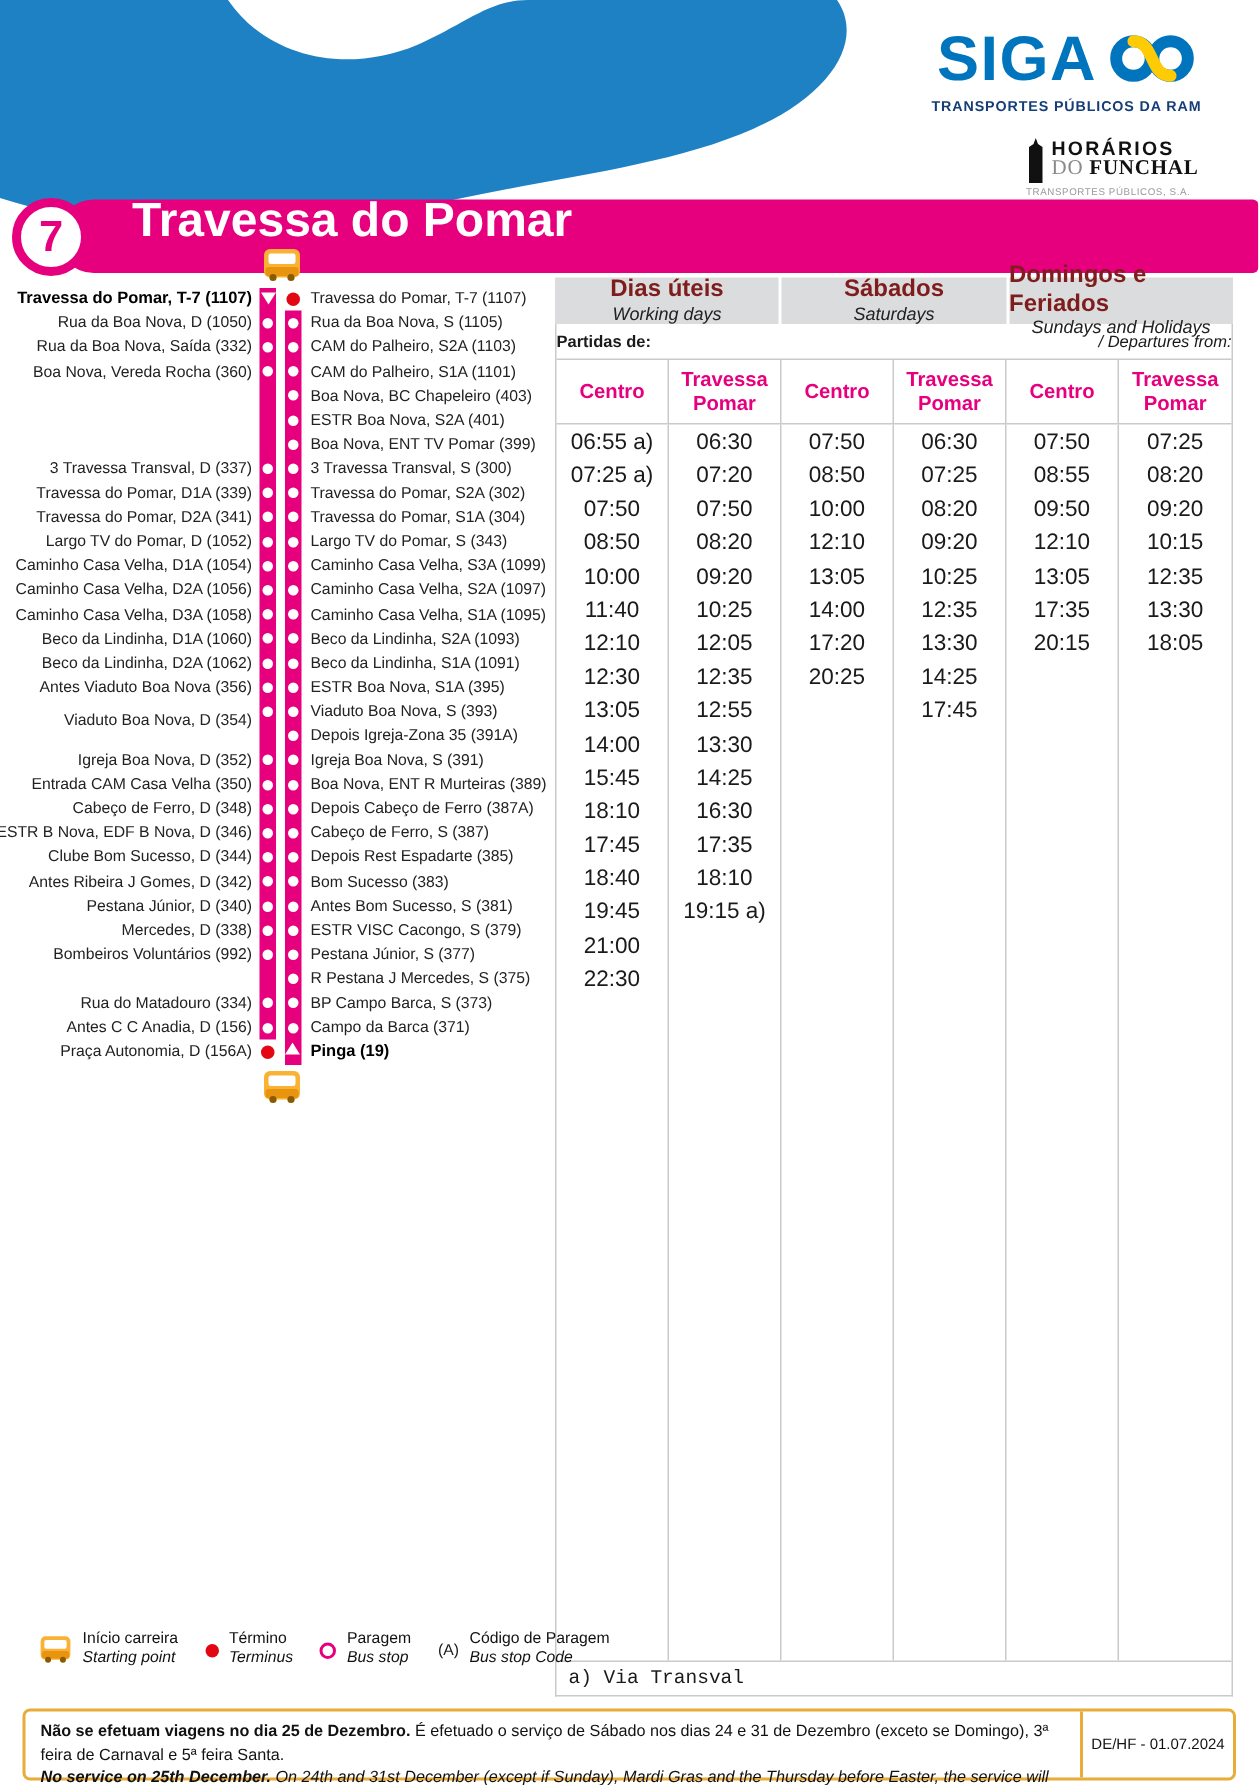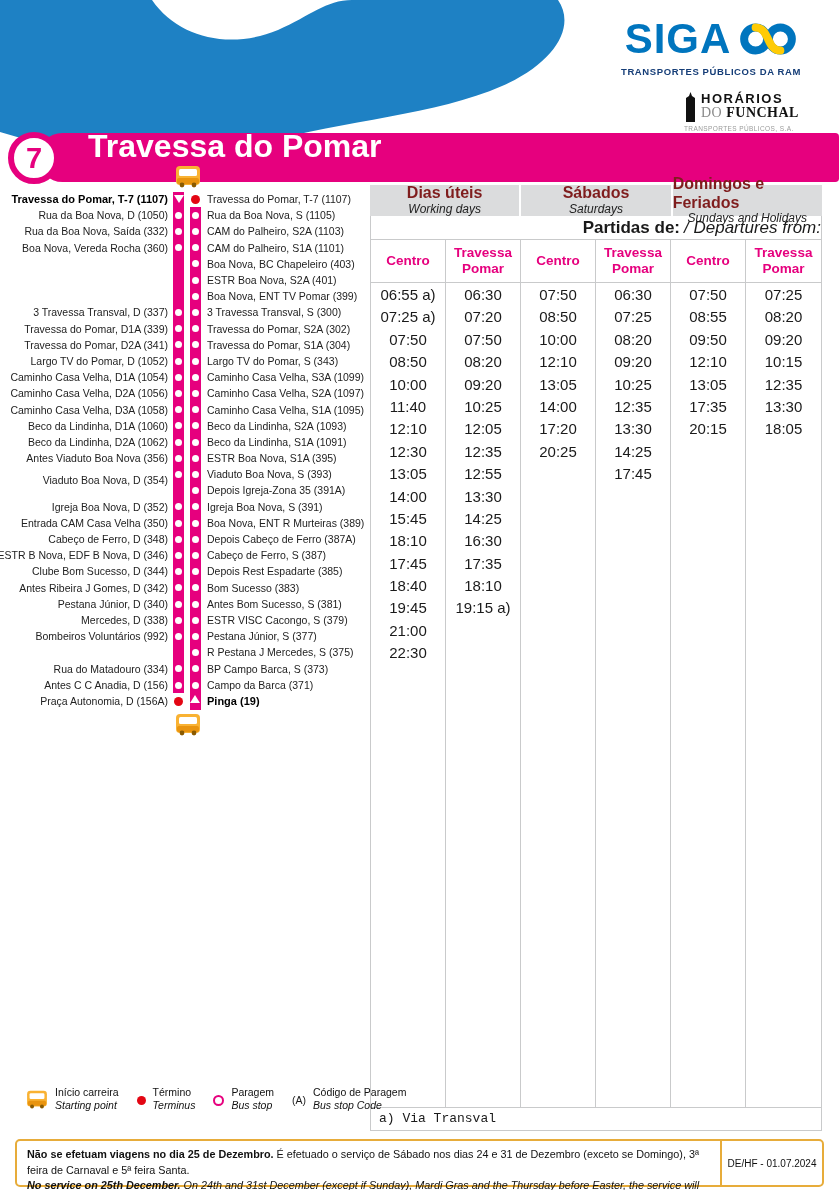--- a/index.html
+++ b/index.html
@@ -48,21 +48,21 @@
           border-left:5px solid transparent;border-right:5px solid transparent;border-bottom:8px solid #fff;}
   .bus-top{position:absolute;left:175px;top:-26px;}
   .bus-bottom{position:absolute;left:175px;top:522px;}
   
   .timetable{position:absolute;left:370px;top:185px;width:452px;}
   .day-band{display:flex;gap:2px;height:31px;}
   .day-cell{flex:1;background:#DBDCDD;display:flex;flex-direction:column;align-items:center;justify-content:center;}
   .day-pt{font-size:16px;font-weight:800;color:#7f1d1d;line-height:1.15;}
   .day-en{font-size:12px;font-style:italic;color:#222;line-height:1.15;}
   .tt-frame{border:1px solid #C9CACB;border-top:none;}
-  .partidas{height:23px;display:flex;align-items:center;justify-content:flex-end;font-size:17px;
+  .partidas{height:23px;display:flex;align-items:center;justify-content:space-between;font-size:11px;
             border-bottom:1px solid #C9CACB;}
   .partidas .b{font-weight:800;}
   .partidas .i{font-style:italic;margin-left:4px;}
   .col-headers{display:flex;border-bottom:1px solid #C9CACB;}
   .hcell{box-sizing:border-box;width:75px;height:42px;display:flex;align-items:center;justify-content:center;
          text-align:center;color:#E6007E;font-weight:800;font-size:13.5px;line-height:1.15;
          border-right:1px solid #C9CACB;}
   .hcell:last-child{border-right:none;}
   .hcell span{display:inline-block;max-width:64px;}
   .col-bodies{display:flex;height:824px;border-bottom:1px solid #C9CACB;}

